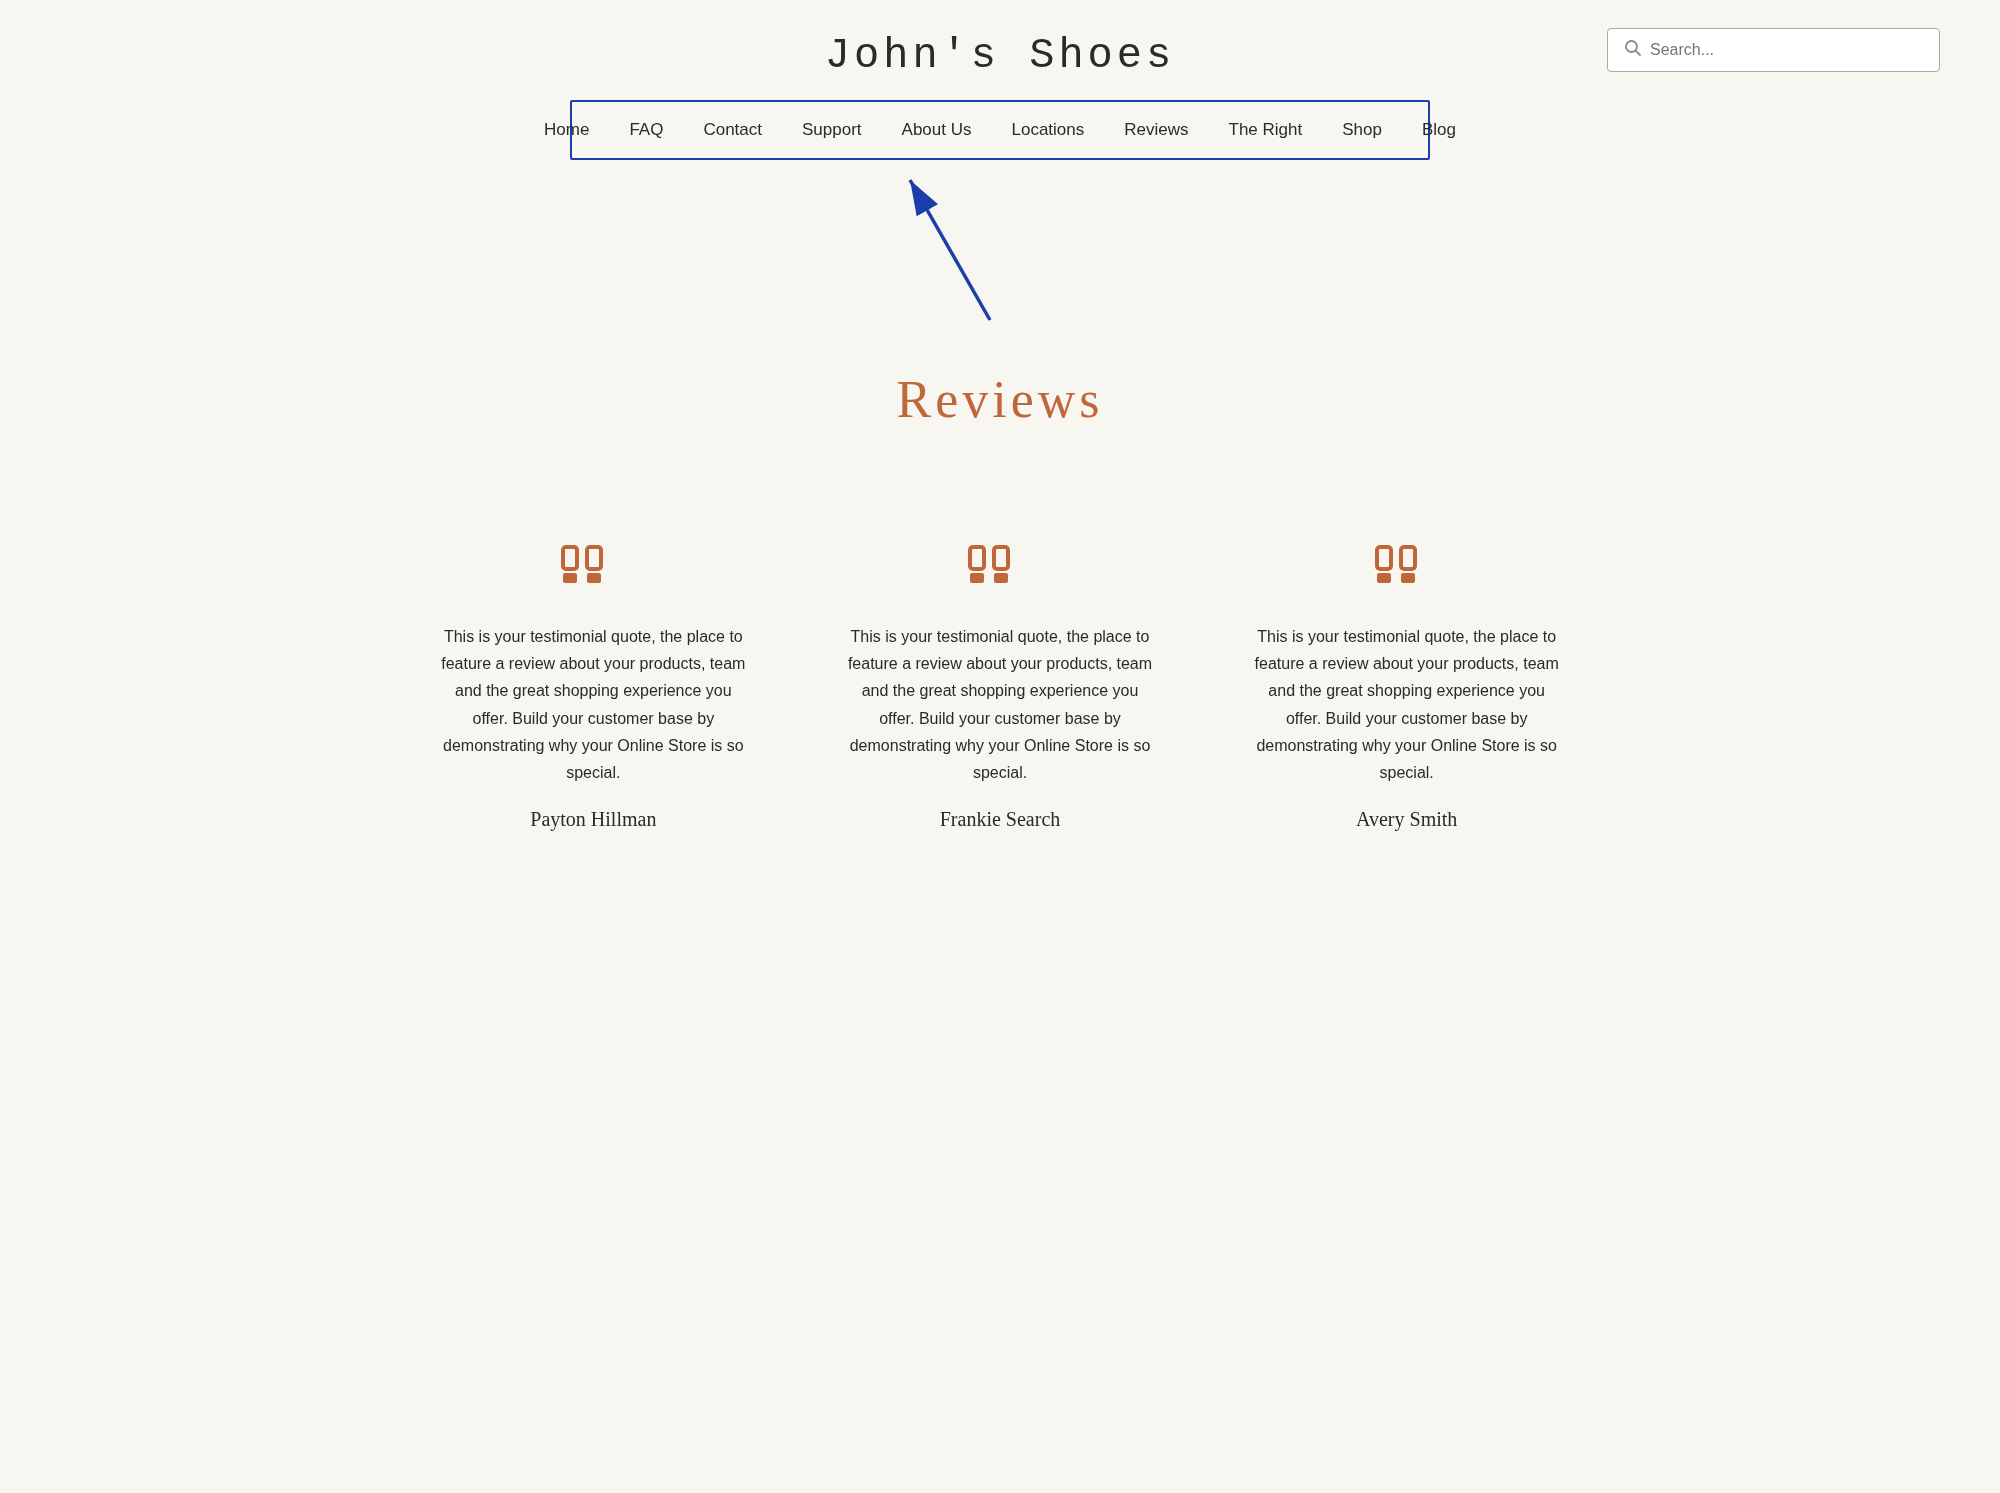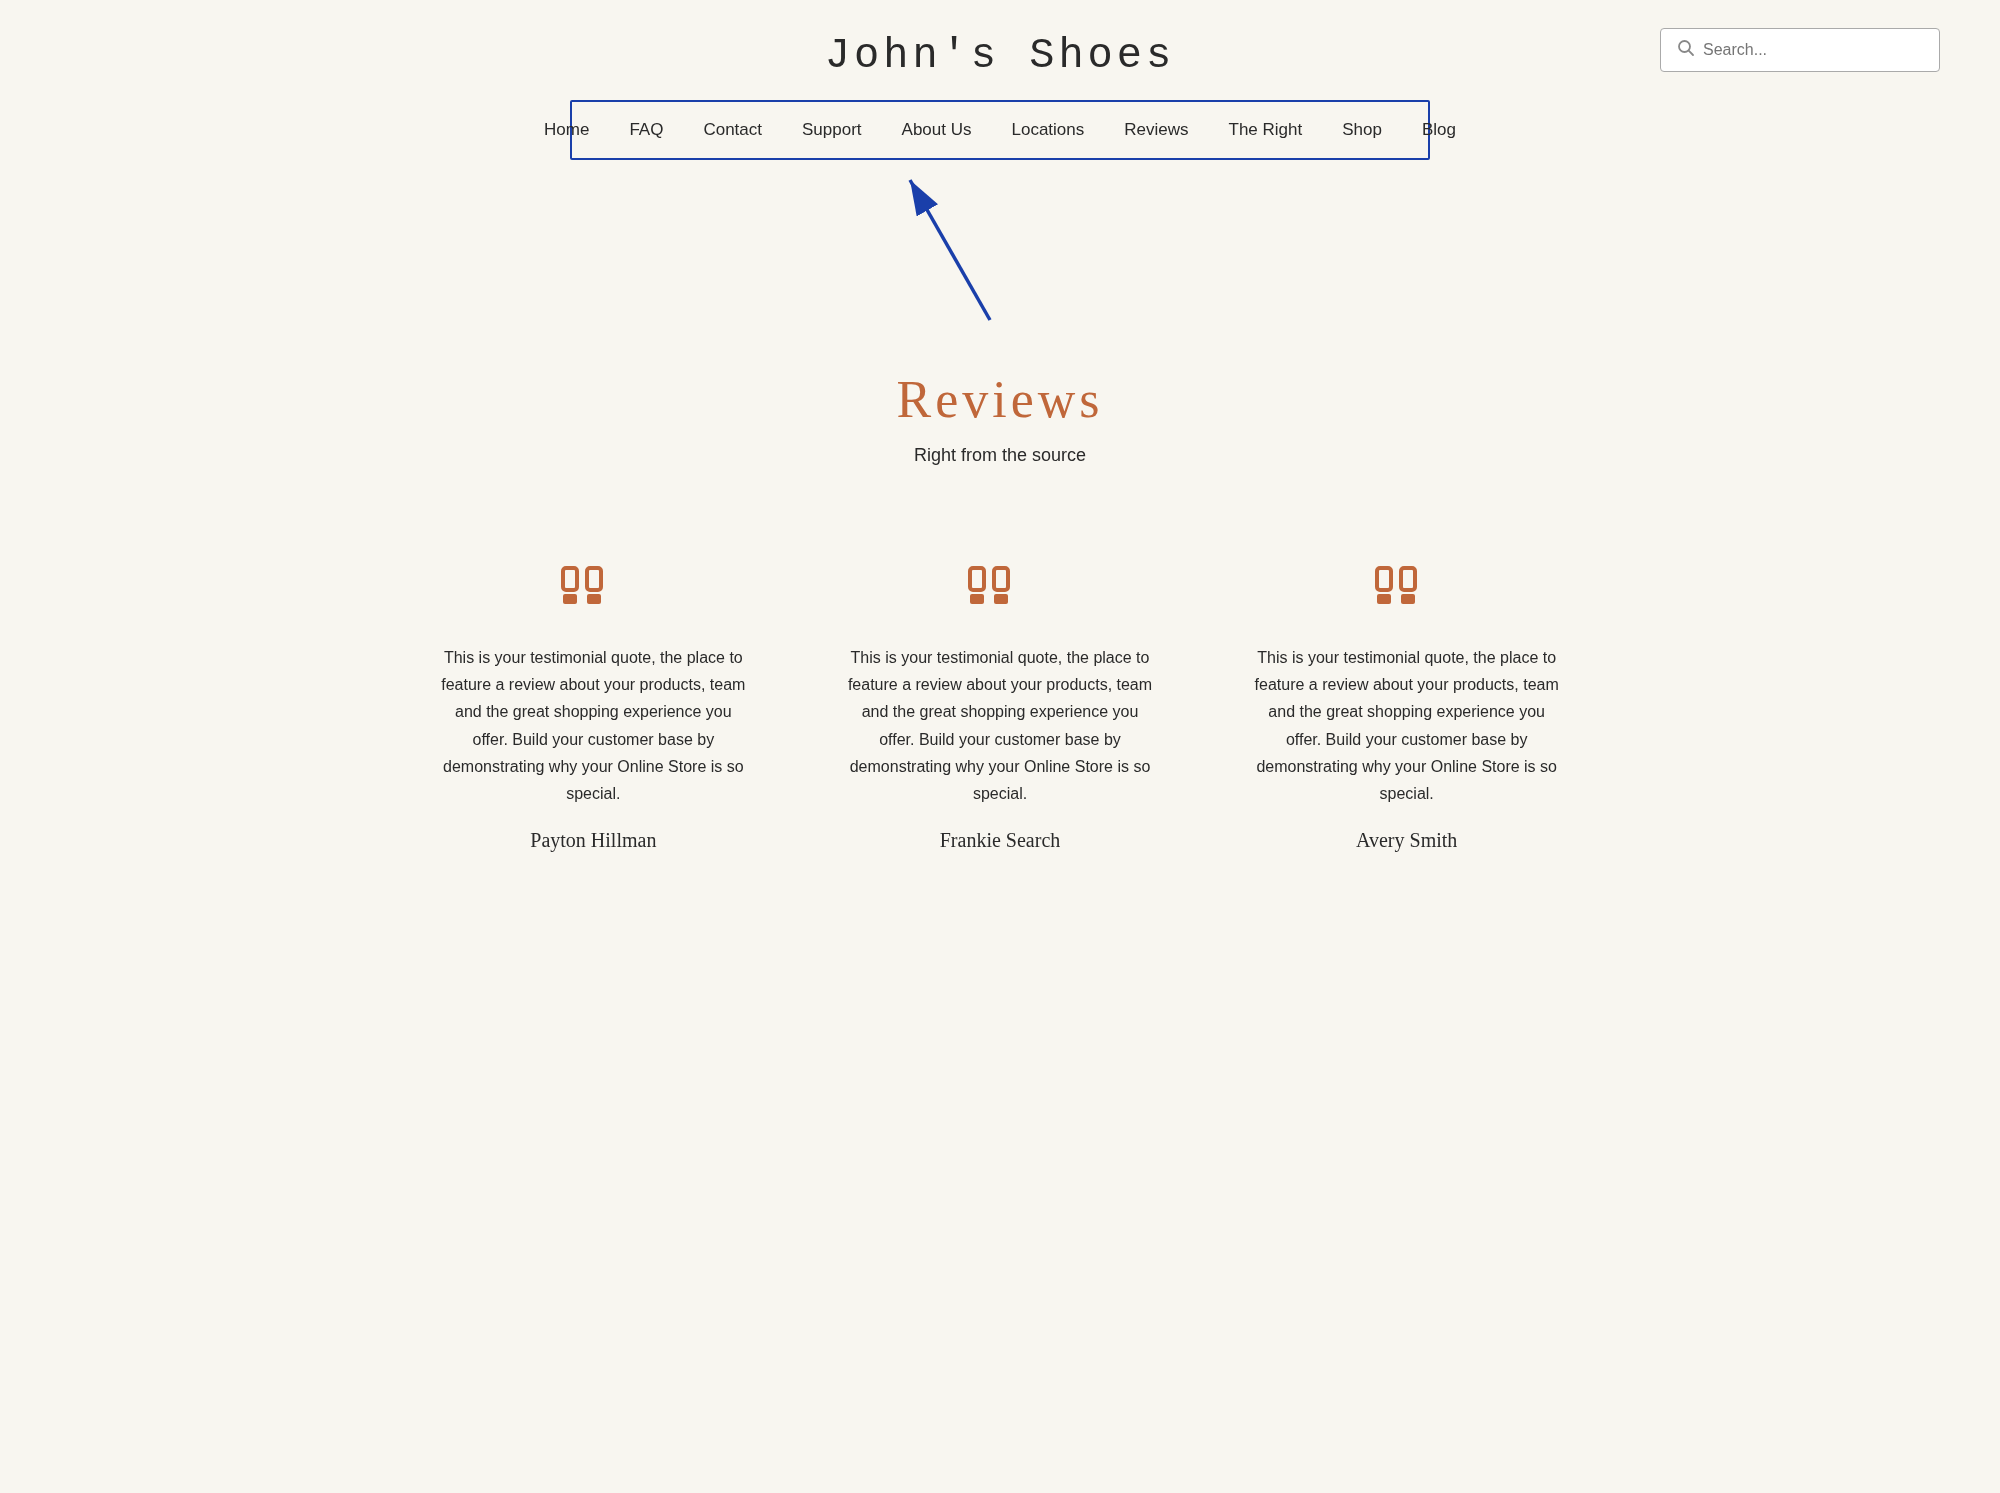--- a/index.html
+++ b/index.html
@@ -36,21 +36,21 @@
       position: absolute;
       right: 60px;
       top: 50%;
       transform: translateY(-50%);
       display: flex;
       align-items: center;
       border: 1.5px solid #aaa;
       border-radius: 4px;
       padding: 10px 16px;
       background: #fff;
-      width: 280px;
+      width: 333px;
       gap: 8px;
     }
 
     .search-icon-svg {
       color: #666;
       flex-shrink: 0;
     }
 
     .search-input {
       border: none;
@@ -186,21 +186,20 @@
       <marker id="arrowhead" markerWidth="10" markerHeight="7" refX="10" refY="3.5" orient="auto">
         <polygon points="0 0, 10 3.5, 0 7" fill="#1a3faa"></polygon>
       </marker>
     </defs>
     <line x1="130" y1="160" x2="50" y2="20" stroke="#1a3faa" stroke-width="3.5" marker-end="url(#arrowhead)"></line>
   </svg>
 </div>
 
 <div class="reviews-section">
   <h2 class="reviews-title">Reviews</h2>
-  <p class="reviews-subtitle">Right from the source</p>
 </div>
 
 <div class="testimonials-grid">
 <div class="testimonial-card">
       <div style="margin-bottom: 24px;">
         <svg width="64" height="50" viewBox="0 0 64 50" fill="none" xmlns="http://www.w3.org/2000/svg">
 
           <rect x="2" y="2" width="14" height="22" rx="3" fill="none" stroke="#c0673a" stroke-width="4"></rect>
           <rect x="2" y="28" width="14" height="10" rx="2" fill="#c0673a"></rect>
 

